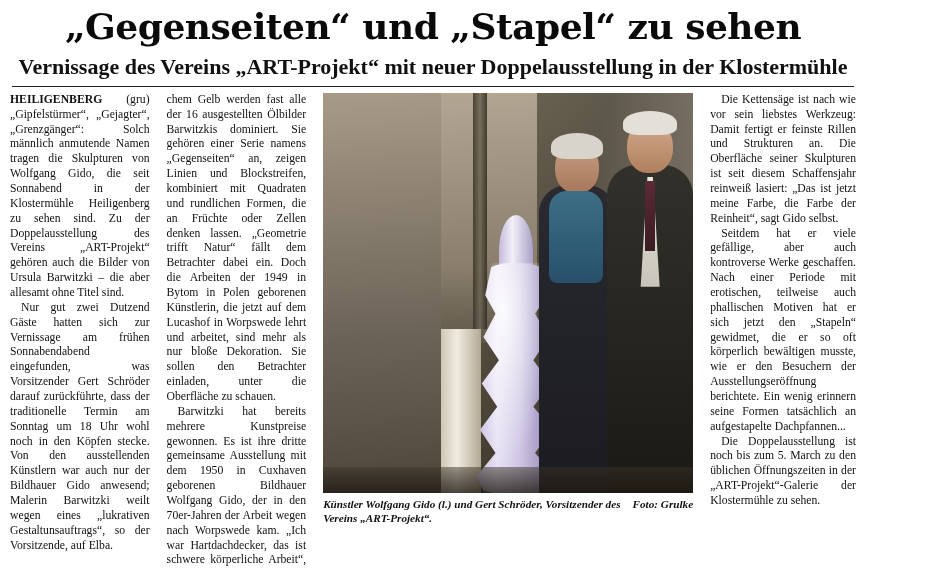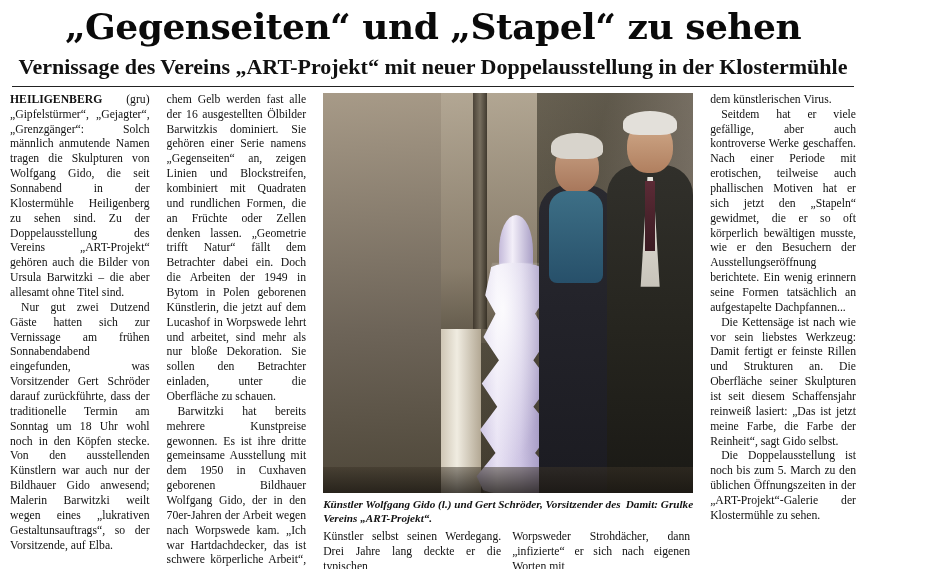--- a/index.html
+++ b/index.html
@@ -253,36 +253,27 @@
         </div>
         <div class="person2">
           <div class="head"></div>
           <div class="hair"></div>
           <div class="shirt"></div>
           <div class="tie"></div>
         </div>
         <div class="floor"></div>
       </div>
       <div class="caption">
-        <span class="credit">Damit: Grulke</span>
+        <span class="credit">Foto: Grulke</span>
         <span>Künstler Wolfgang Gido (l.) und Gert Schröder, Vorsitzender des Vereins „ART-Projekt“.</span>
       </div>
-      <div class="below-photo">
-        <div class="col">
-          <p class="first">Künstler selbst seinen Werdegang. Drei Jahre lang deckte er die typischen</p>
-        </div>
-        <div class="col">
-          <p class="first">Worpsweder Strohdächer, dann „infizierte“ er sich nach eigenen Worten mit</p>
-        </div>
-      </div>
     </div>
 
     <div class="col wide">
-      <p class="first">dem künstlerischen Virus.</p>
+      <p>Die Kettensäge ist nach wie vor sein liebstes Werkzeug: Damit fertigt er feinste Rillen und Strukturen an. Die Oberfläche seiner Skulpturen ist seit diesem Schaffensjahr reinweiß lasiert: „Das ist jetzt meine Farbe, die Farbe der Reinheit“, sagt Gido selbst.</p>
       <p>Seitdem hat er viele gefällige, aber auch kontroverse Werke geschaffen. Nach einer Periode mit erotischen, teilweise auch phallischen Motiven hat er sich jetzt den „Stapeln“ gewidmet, die er so oft körperlich bewältigen musste, wie er den Besuchern der Ausstellungseröffnung berichtete. Ein wenig erinnern seine Formen tatsächlich an aufgestapelte Dachpfannen...</p>
-      <p>Die Kettensäge ist nach wie vor sein liebstes Werkzeug: Damit fertigt er feinste Rillen und Strukturen an. Die Oberfläche seiner Skulpturen ist seit diesem Schaffensjahr reinweiß lasiert: „Das ist jetzt meine Farbe, die Farbe der Reinheit“, sagt Gido selbst.</p>
       <p>Die Doppelausstellung ist noch bis zum 5. March zu den üblichen Öffnungszeiten in der „ART-Projekt“-Galerie der Klostermühle zu sehen.</p>
     </div>
 
   </div>
 
   <div class="bottom-fade"></div>
 </div>
 
 </body></html>

